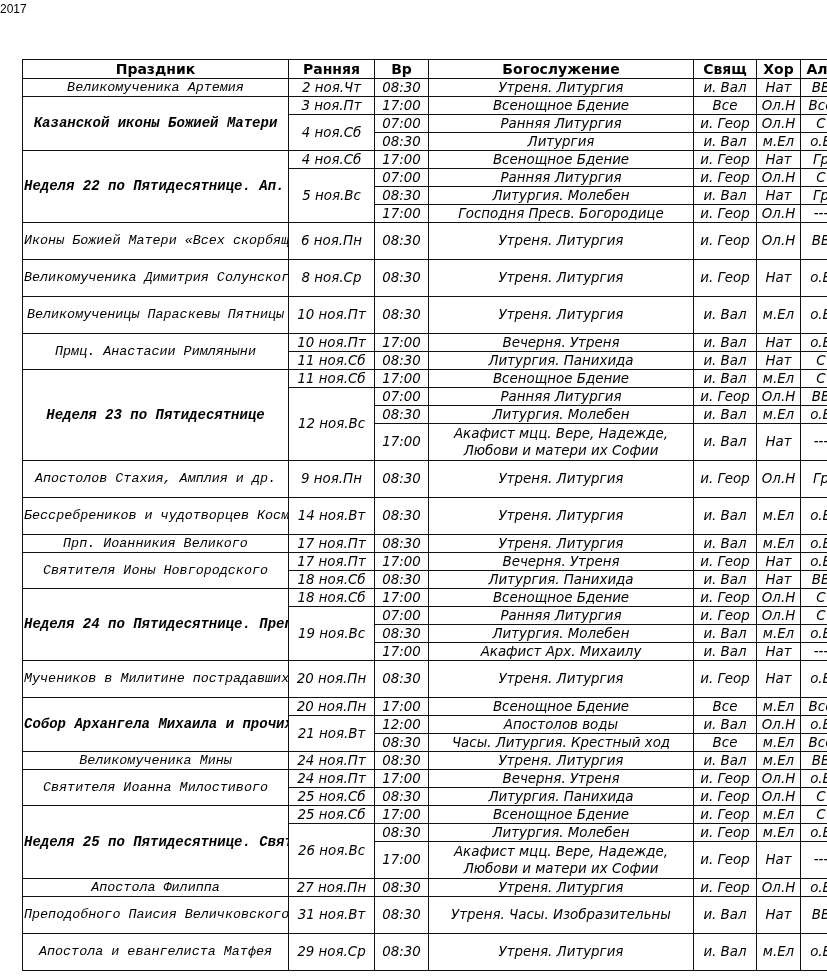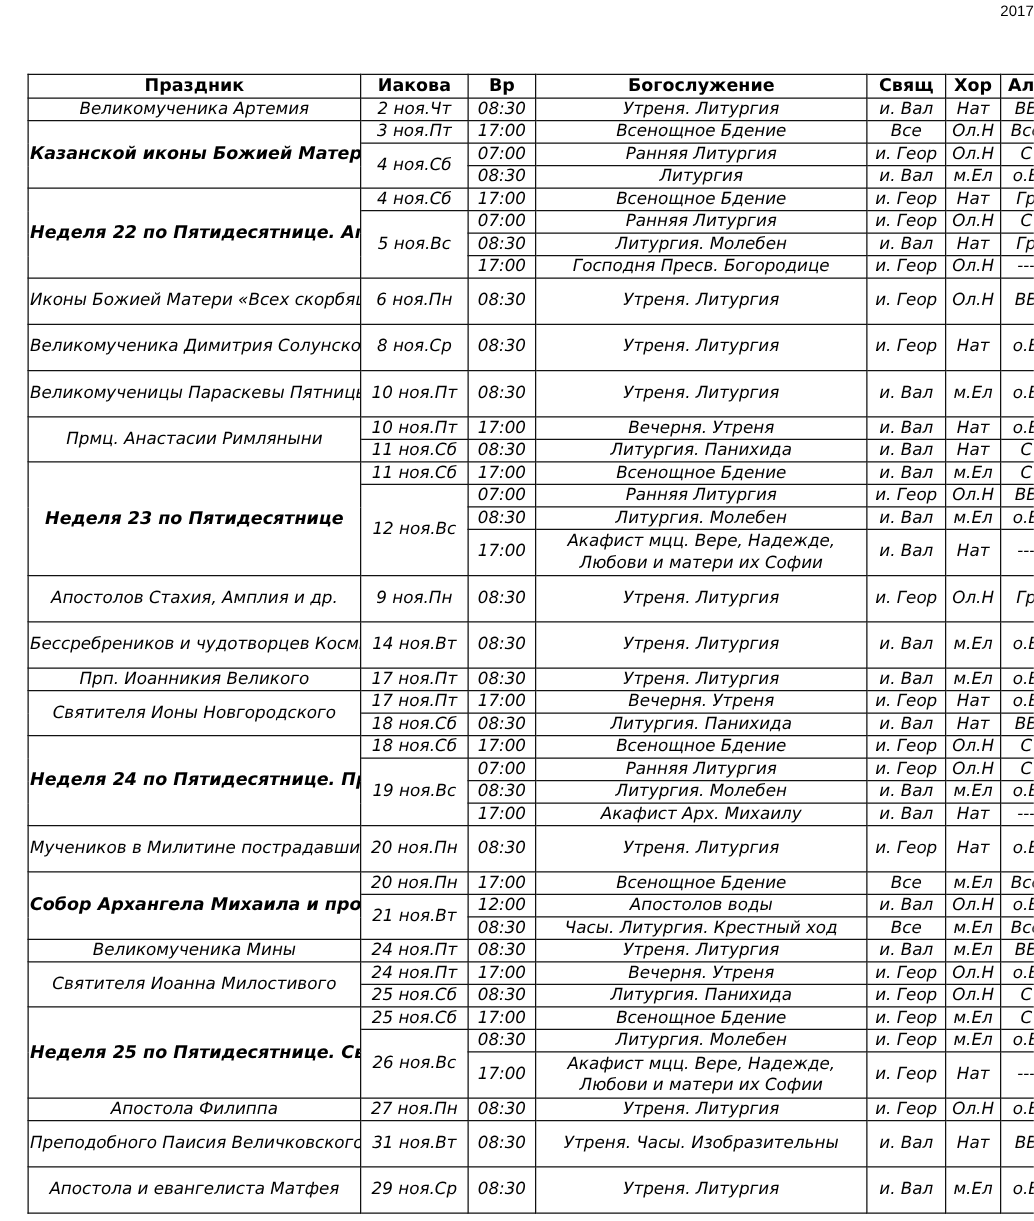--- a/index.html
+++ b/index.html
@@ -1,26 +1,26 @@
 <!DOCTYPE html>
 <html><head>
 <meta charset="utf-8">
 <style>
   html, body { margin: 0; padding: 0; background: #ffffff; }
   body { width: 827px; height: 977px; position: relative; overflow: hidden;
          font-family: "DejaVu Sans", sans-serif; color: #000; }
-  .year { position: absolute; top: 2px; left: 0; width: 827px; text-align: right;
+  .year { position: absolute; top: 2px; left: 0; width: 827px; text-align: left;
           font-family: "Liberation Sans", sans-serif; font-size: 12px; }
   table.sched { position: absolute; top: 17px; left: 22px; border-collapse: collapse;
                 table-layout: fixed; width: 819px; margin-top: 42px; }
   table.sched th, table.sched td { border: 1.5px solid #111; padding: 0 1px; text-align: center;
                                    vertical-align: middle; overflow: hidden; white-space: nowrap; }
   table.sched th { font-weight: bold; font-size: 14px; height: 18px; line-height: 17px; }
   table.sched td { font-style: italic; font-size: 13.4px; line-height: 16px; }
-  td.feast { white-space: normal; line-height: 18px; font-size: 13.4px; }
+  td.feast { white-space: normal; line-height: 18px; font-size: 13.4px; font-family: Liberation Mono, monospace; }
   td.feast.major { font-weight: bold; font-size: 14px; line-height: 19px; }
   td.svc.wrap { white-space: normal; line-height: 17px; font-style: italic; }
   tr.r1 td { height: 17px; }
   tr.r2 td { height: 36px; }
   col.c1 { width: 266px; } col.c2 { width: 86px; } col.c3 { width: 54px; }
   col.c4 { width: 265px; } col.c5 { width: 63px; } col.c6 { width: 44px; } col.c7 { width: 41px; }
 </style>
 </head>
 <body>
 
@@ -32,21 +32,21 @@
       <col class="c2">
       <col class="c3">
       <col class="c4">
       <col class="c5">
       <col class="c6">
       <col class="c7">
   </colgroup>
   <thead>
     <tr>
       <th>Праздник</th>
-      <th>Иакова</th>
+      <th>Ранняя</th>
       <th>Вр</th>
       <th>Богослужение</th>
       <th>Свящ</th>
       <th>Хор</th>
       <th>Алт</th>
     </tr>
   </thead>
   <tbody id="schedule-body">
       <tr class="r1">
         <td class="feast">Великомученика Артемия</td>

